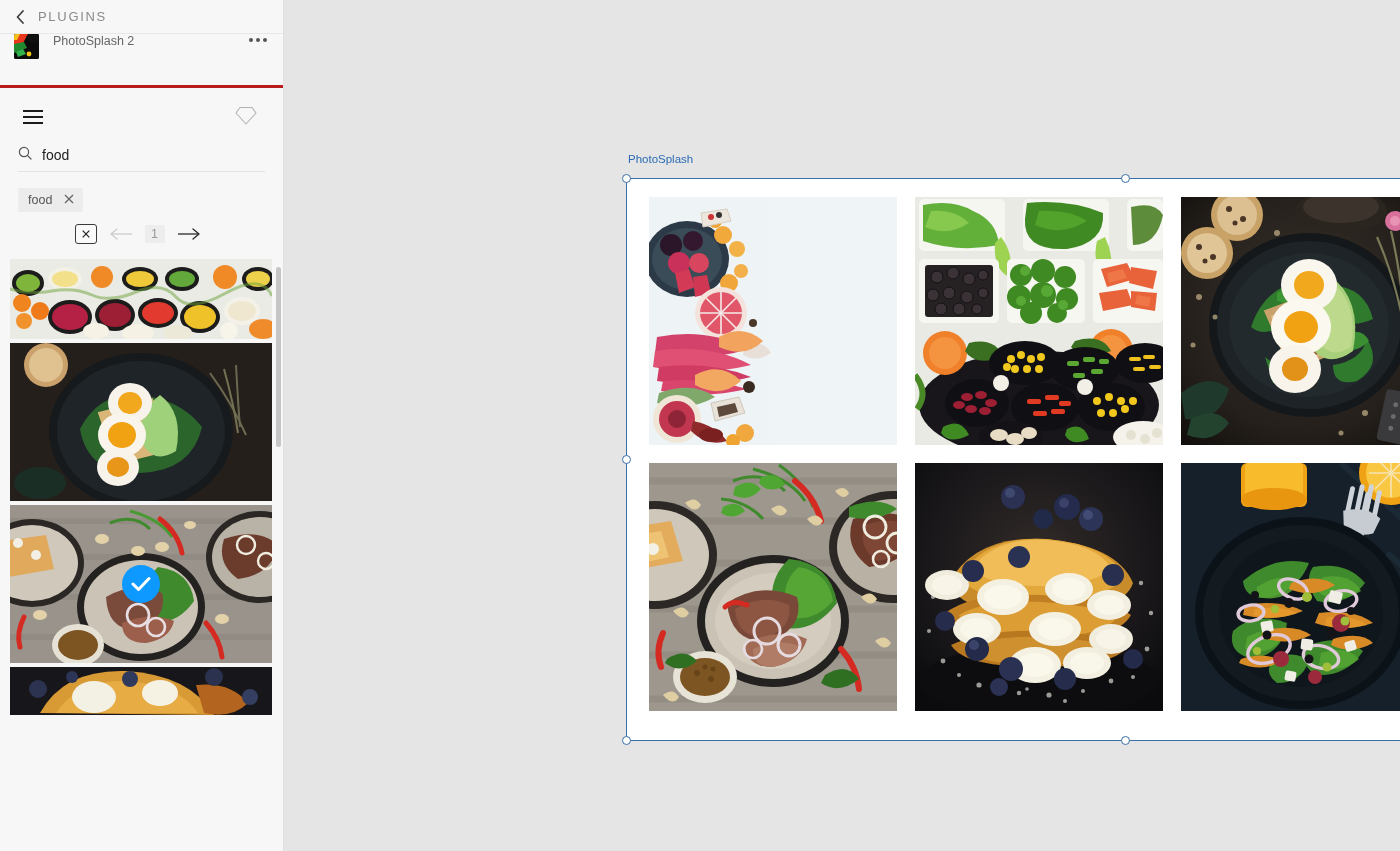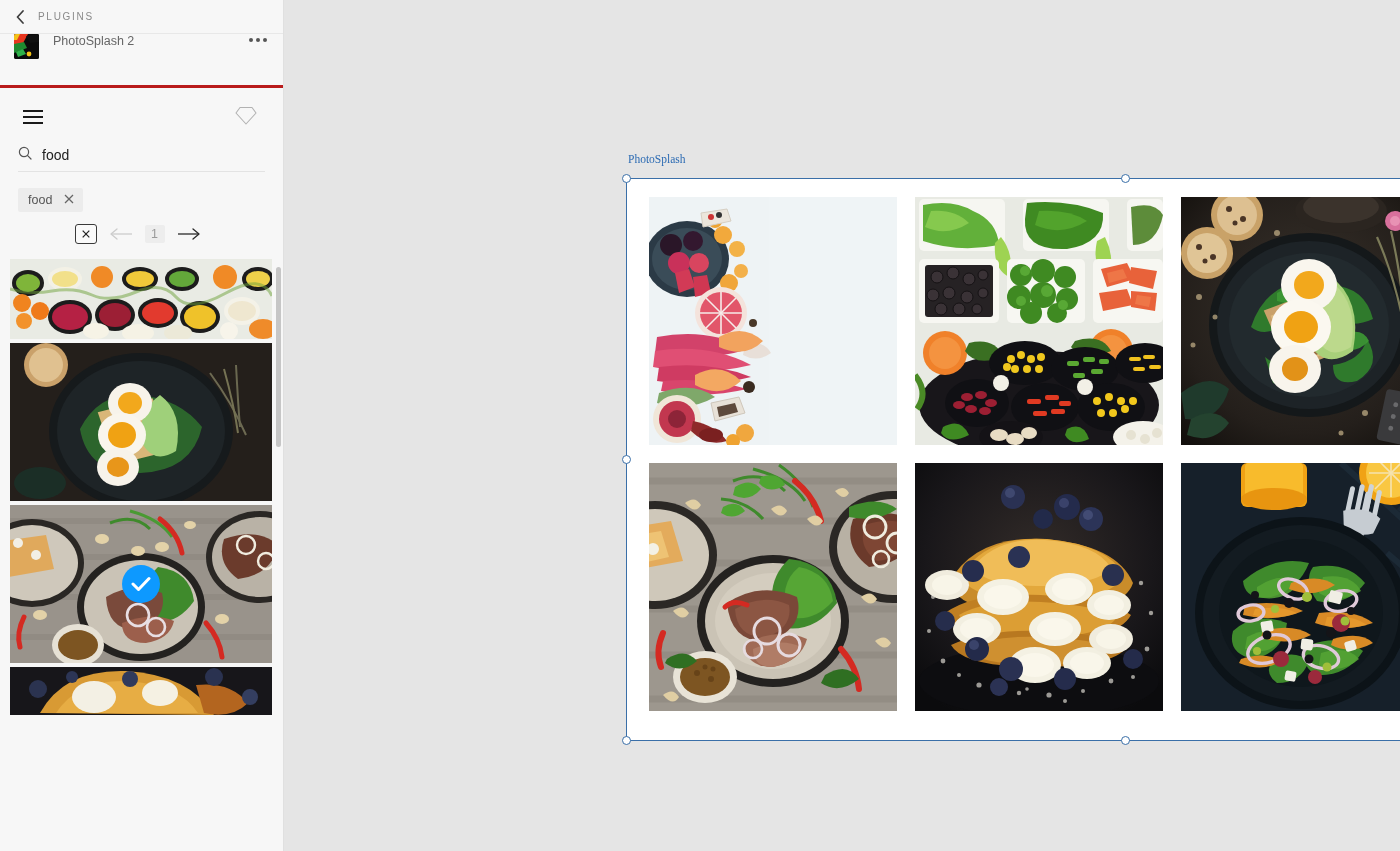--- a/index.html
+++ b/index.html
@@ -26,21 +26,21 @@
     padding-left: 12px;
     border-bottom: 1px solid #e8e8e8;
     background: #f7f7f7;
   }
   .back-chevron {
     width: 16px; height: 16px;
     display: flex; align-items: center; justify-content: center;
     color: #333; cursor: pointer;
   }
   .panel-header-title {
-    font-size: 10px; letter-spacing: 1.7px;
+    font-size: 13px; letter-spacing: 1.7px;
     color: #8a8a8a; margin-left: 10px;
     font-weight: 400;
   }
 
   .plugin-row {
     height: 54px; flex: 0 0 54px;
     display: flex; align-items: flex-start;
     padding: 0 12px 0 14px;
     border-bottom: 3px solid #b91c1c;
   }
@@ -135,21 +135,21 @@
     background: #0d99ff; color: #fff; font-size: 14px; cursor: pointer;
     font-family: "Liberation Sans", sans-serif;
     display: flex; align-items: center; justify-content: center; gap: 5px;
   }
   .apply-btn .count { font-weight: bold; }
 
   
   #canvas { position: relative; flex: 1 1 auto; background: #e5e5e5; height: 851px; }
   .sel-label {
     position: absolute; left: 344px; top: 153px;
-    font-size: 11.5px; color: #2c6bb3; font-family: Liberation Serif, serif;
+    font-size: 11.5px; color: #2c6bb3;
   }
   .frame {
     position: absolute; left: 342px; top: 178px;
     width: 1000px; height: 563px;
     border: 1px solid #3a6fa8; background: #fff;
   }
   .handle {
     position: absolute; width: 9px; height: 9px; border-radius: 50%;
     background: #fff; border: 1.3px solid #3a6fa8;
   }

